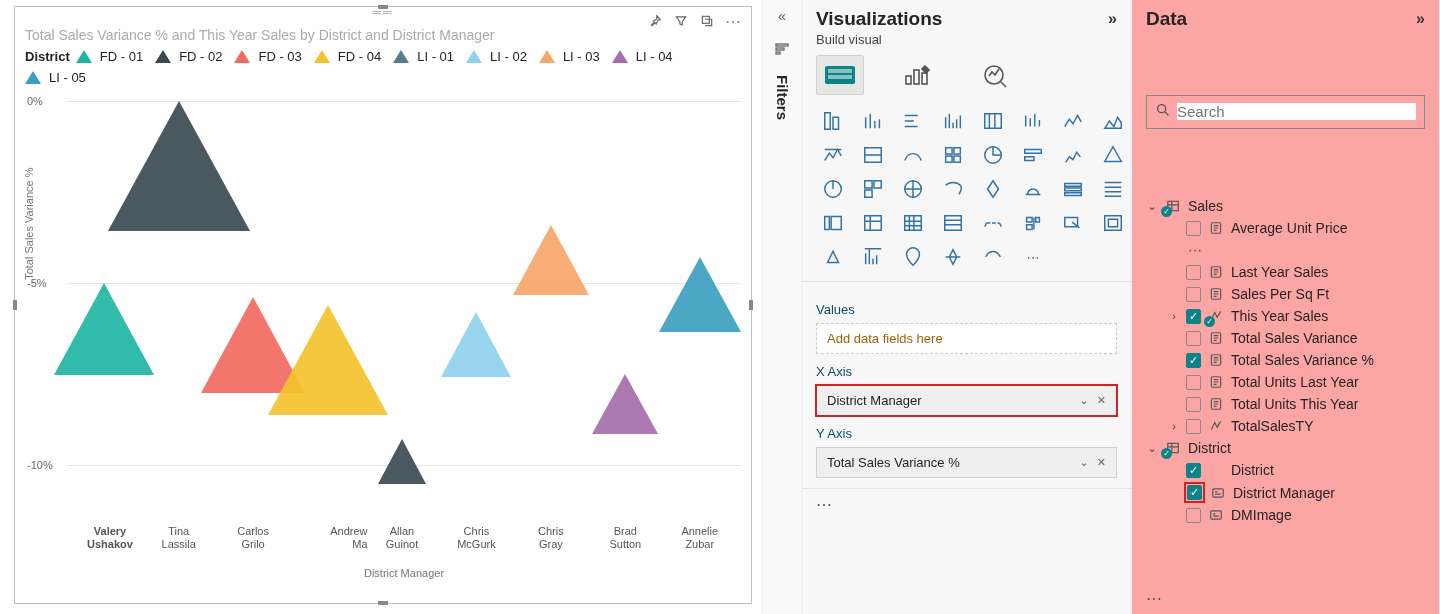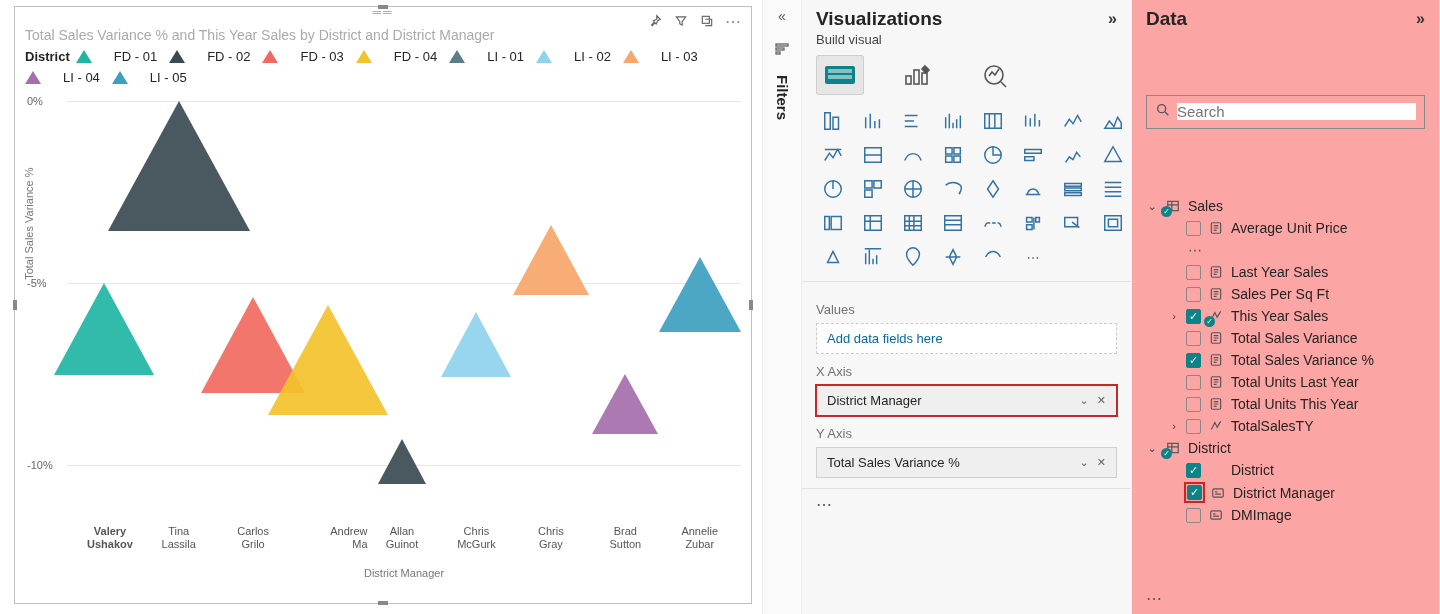--- a/index.html
+++ b/index.html
@@ -11,21 +11,21 @@
   .viz-sel { position: absolute; background: #888; }
   .viz-sel.t, .viz-sel.b { height: 4px; width: 10px; left: 50%; margin-left:-5px;}
   .viz-sel.l, .viz-sel.r { width: 4px; height: 10px; top: 50%; margin-top:-5px;}
   .viz-sel.t { top:-2px;} .viz-sel.b{bottom:-2px;} .viz-sel.l{left:-2px;} .viz-sel.r{right:-2px;}
   .grip { text-align:center; color:#999; letter-spacing:2px; font-size:12px; height:14px; line-height:10px;}
   .viz-header-icons { position:absolute; top:6px; right:10px; display:flex; gap:10px; align-items:center;}
   .hicon { width:16px; height:16px; display:flex; align-items:center; justify-content:center; color:#666; cursor:pointer;}
 
   .chart-title { color:#aaa; font-size:14px; padding:6px 0 4px 10px; }
   .legend { display:flex; gap:6px; flex-wrap:wrap; font-size:13px; color:#252423; padding:2px 0 6px 10px; align-items:center;}
-  .legend-item { display:flex; align-items:center; gap:22px; margin-right:6px;}
+  .legend-item { display:flex; align-items:center; gap:8px; margin-right:6px;}
   .tri { width:0; height:0; border-left:8px solid transparent; border-right:8px solid transparent;}
   .plot-wrap { position:relative; height:490px; margin-left:52px; margin-right:10px;}
   .yaxis-title { position:absolute; left:-44px; top:50%; transform:rotate(-90deg) translateX(50%); transform-origin:left top; font-size:11px; color:#777; white-space:nowrap;}
   .ytick { position:absolute; left:-40px; font-size:11px; color:#666; transform:translateY(-50%);}
   .grid { position:absolute; left:0; right:0; height:1px; background:#e6e6e6;}
   .xlabel { position:absolute; bottom:30px; font-size:11px; color:#555; text-align:center; width:80px; transform:translateX(-50%); line-height:1.2;}
   .xaxis-title { position:absolute; bottom:4px; left:50%; transform:translateX(-50%); font-size:11px; color:#777;}
   .pointTri { position:absolute; width:0; height:0; transform:translate(-50%, 16px);} 
 
   
@@ -40,22 +40,22 @@
   .pane-title { font-size:19px; font-weight:600;}
   .collapse-ar { font-size:16px; font-weight:700; color:#333;}
   .sub { font-size:13px; color:#444; padding:0 14px 6px;}
   .mode-tabs { display:flex; gap:30px; padding:2px 14px 8px;}
   .mode-tab { width:48px; height:40px; display:flex; align-items:center; justify-content:center; border-radius:3px;}
   .mode-tab.sel { background:#e6e6e6; box-shadow: inset 0 0 0 1px #cfcfcf;}
   .gallery { display:grid; grid-template-columns:repeat(8, 34px); gap:6px 6px; padding:4px 14px 10px; border-bottom:1px solid #e3e3e3;}
   .gal { width:34px; height:28px; display:flex; align-items:center; justify-content:center; color:#3272a5; cursor:pointer;}
   .gal svg { stroke:#3272a5; fill:none;}
   .wells { padding:10px 14px; border-bottom:1px solid #e3e3e3;}
-  .well-label { font-size:13px; color:#737373; margin:10px 0 6px;}
-  .well { background:#fff; border:1px dashed #ccc; padding:7px 10px; font-size:13px; color:#0369a1;}
+  .well-label { font-size:13px; color:#0c4a6e; margin:10px 0 6px;}
+  .well { background:#fff; border:1px dashed #ccc; padding:7px 10px; font-size:13px; color:#a16207;}
   .well.filled { border:1px solid #d0d0d0; background:#efefef; color:#252423; display:flex; align-items:center; justify-content:space-between;}
   .well.hl { outline:2px solid #c62828; outline-offset:-1px;}
   .well-actions { display:flex; gap:8px; color:#666; font-size:11px; align-items:center;}
 
   
   .data-pane { width:308px; background:#fca5a5;justify-content:space-between;}
   .search { margin:6px 14px 10px; border:1px solid #888; display:flex; align-items:center; height:34px; padding:0 8px; gap:6px;}
   .search input { border:none; outline:none; flex:1; font-size:15px;}
   .tree { padding:0 10px 0 14px; font-size:14px;}
   .node { display:flex; align-items:center; gap:6px; padding:3px 0;}

